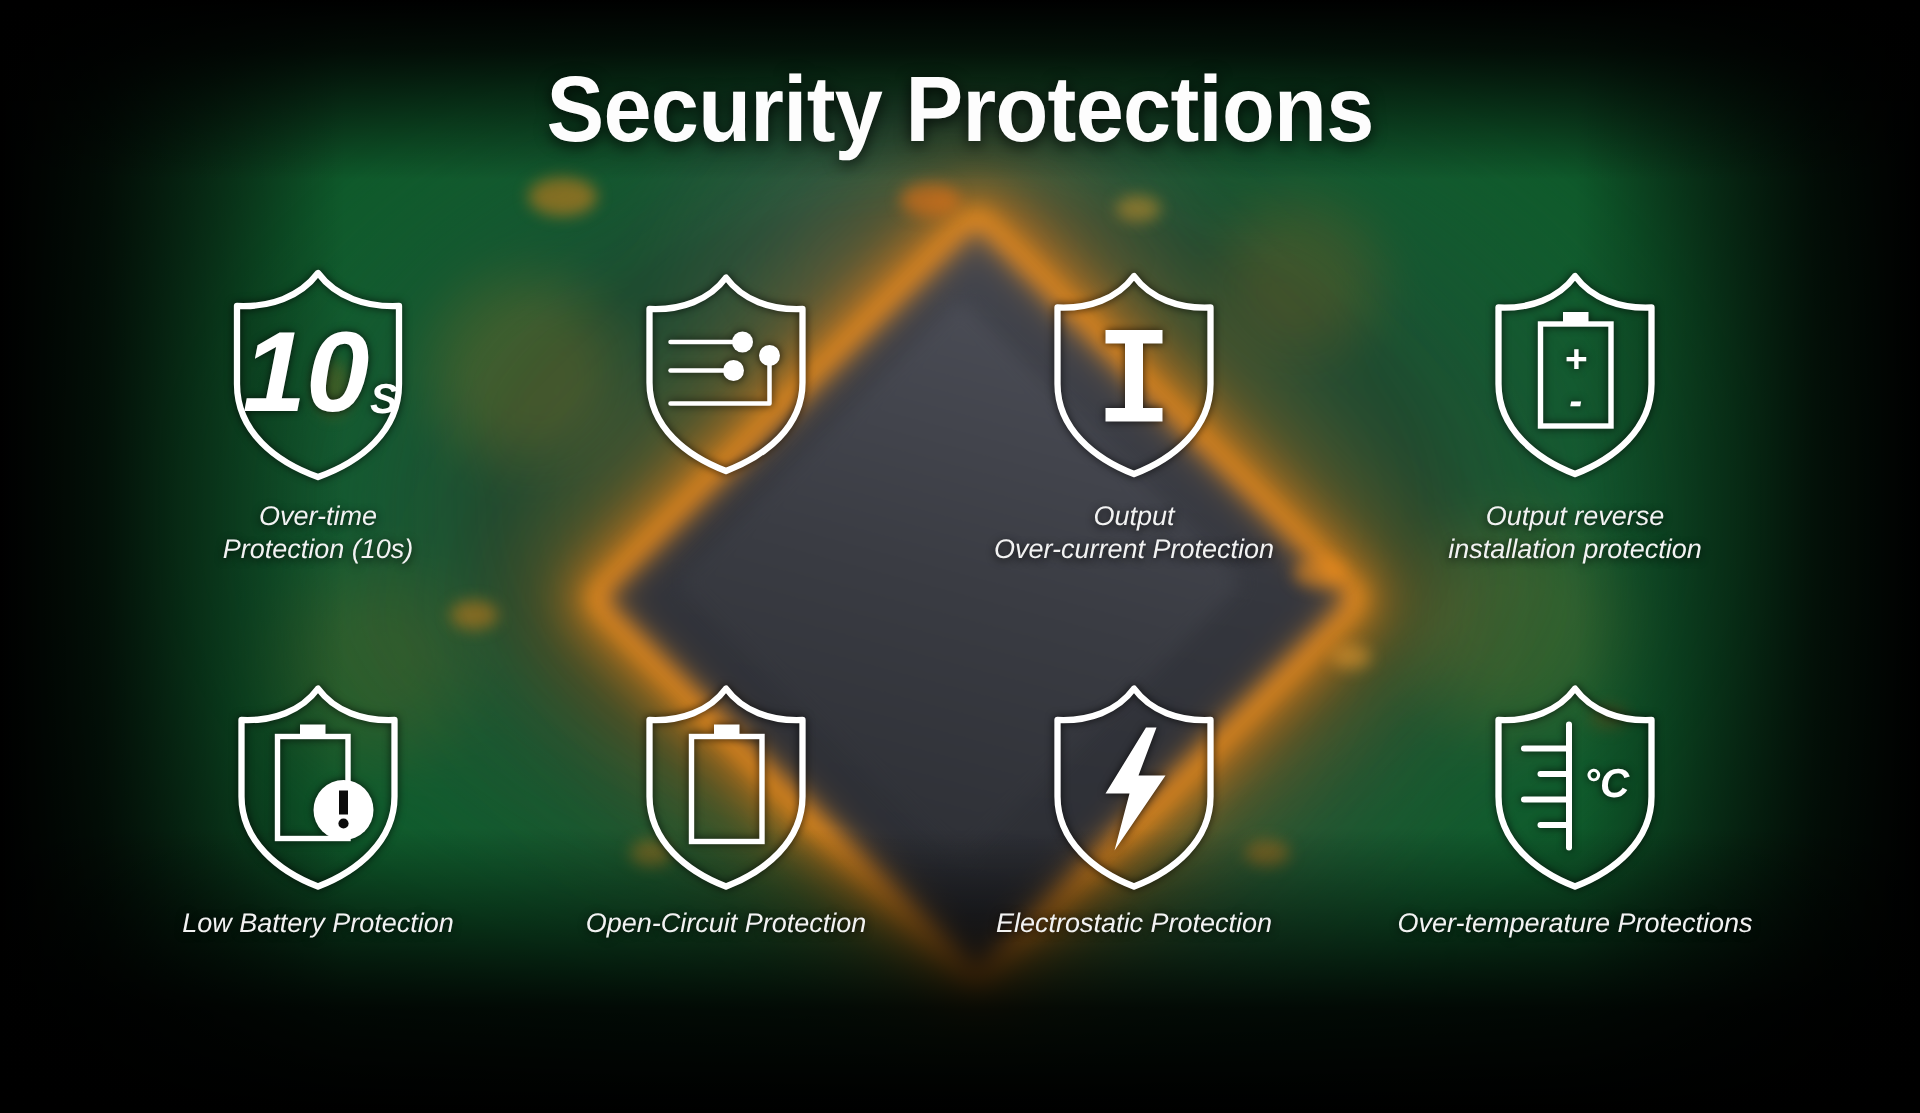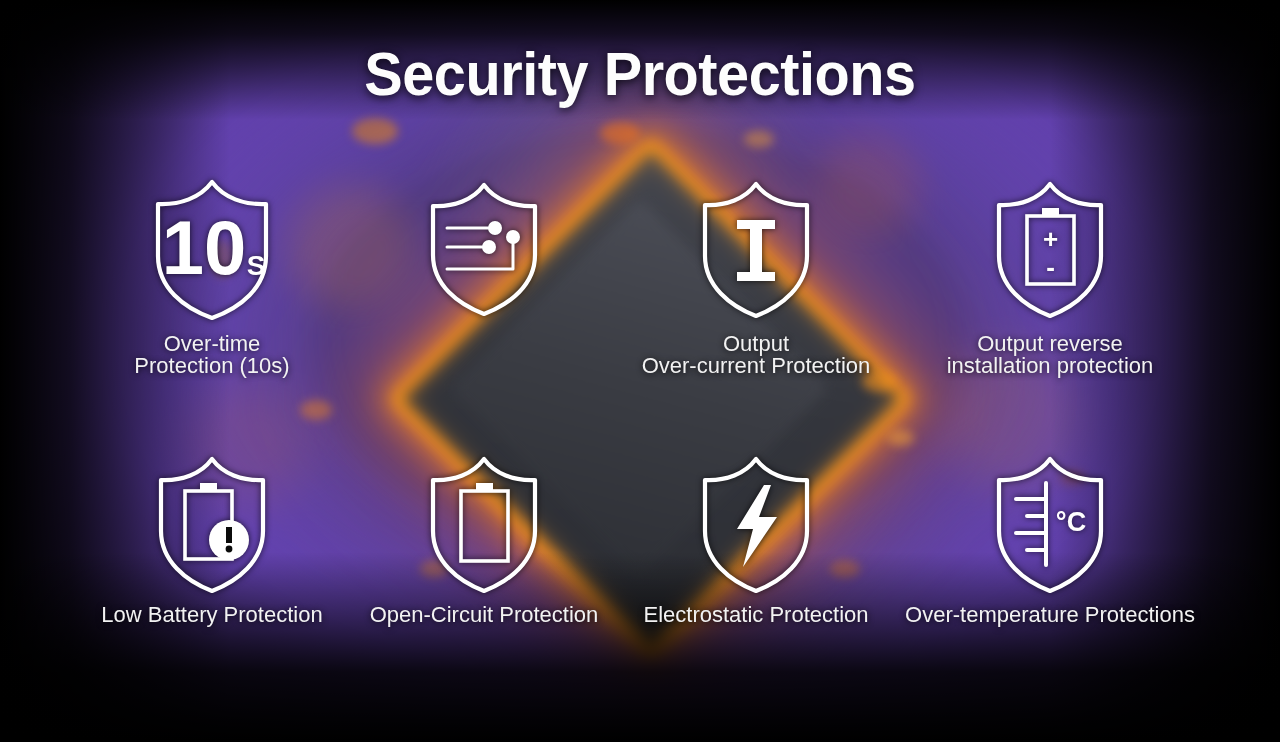--- a/index.html
+++ b/index.html
@@ -1,21 +1,21 @@
 <!DOCTYPE html>
 <html><head>
 <meta charset="utf-8">
 <style>
   html,body{margin:0;padding:0;background:#000;}
   body{
     width:1280px;height:742px;overflow:hidden;
     font-family:"Liberation Sans","DejaVu Sans",sans-serif;
     position:relative;
   }
-  #stage{position:absolute;inset:0;width:1280px;height:742px;overflow:hidden;background:#8b5cf6;}
+  #stage{position:absolute;inset:0;width:1280px;height:742px;overflow:hidden;background:#15803d;}
 
   
   .bg{position:absolute;inset:0;}
   .bg-board{
     position:absolute;left:120px;top:60px;width:1040px;height:620px;
     background:
       radial-gradient(circle at 22% 30%, rgba(255,150,30,.16) 0 4%, transparent 9%),
       radial-gradient(circle at 72% 20%, rgba(255,120,20,.14) 0 3%, transparent 8%),
       radial-gradient(circle at 86% 58%, rgba(255,160,40,.13) 0 4%, transparent 10%),
       radial-gradient(circle at 12% 62%, rgba(255,130,25,.12) 0 3%, transparent 9%),
@@ -60,25 +60,25 @@
   
   .title{
     position:absolute;left:0;top:38px;width:1280px;text-align:center;
     font-size:62px;font-weight:700;color:#fdfdfd;letter-spacing:-.5px;
     font-family:"Liberation Sans","DejaVu Sans",sans-serif;
     transform:scaleX(.93);
     text-shadow:0 2px 10px rgba(0,0,0,.8);
   }
 
   
-  .grid{position:absolute;left:0;top:0;width:1280px;height:742px;}
+  .grid{position:absolute;left:0;top:0;width:1280px;height:742px;font-style:italic;}
   .cell{position:absolute;width:300px;text-align:center;}
   .cell .shield-box{height:150px;display:flex;align-items:center;justify-content:center;}
   .cell .label{
-    color:#f2f2f2;font-size:22px;line-height:22px;font-weight:400;
+    color:#f2f2f2;font-size:18px;line-height:22px;font-weight:400;
     text-shadow:0 1px 6px rgba(0,0,0,.85);
     white-space:pre-line;
   }
   .r1{top:175px;} .r2{top:450px;}
   .c1{left:62px;} .c2{left:334px;} .c3{left:606px;} .c4{left:900px;}
   .r1 .label{margin-top:8px;}
   .r2 .label{margin-top:4px;}
 
   svg{display:block;overflow:visible;}
   .sh-outline{fill:none;stroke:#ffffff;stroke-width:4.2;stroke-linejoin:round;stroke-linecap:round;}

